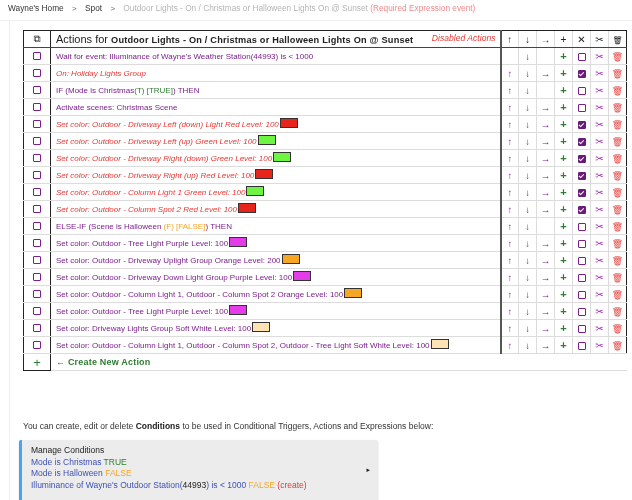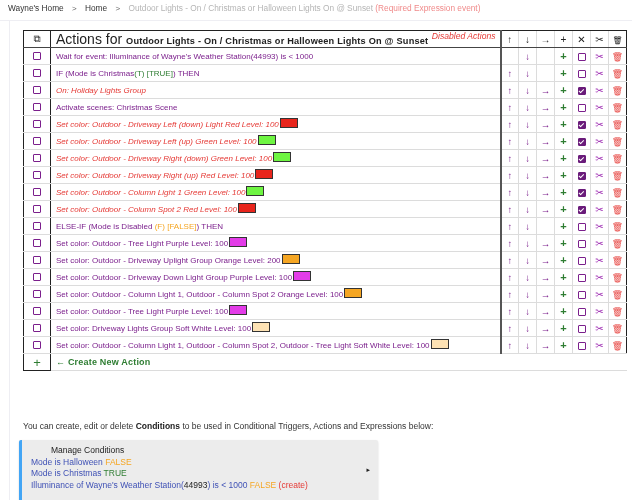--- a/index.html
+++ b/index.html
@@ -21,21 +21,21 @@
   table.actions col.c-main { width: 450px; }
   table.actions col.c-ic { width: 18px; }
 
   table.actions thead th { border-top: 1.5px solid #222; border-bottom: 1.5px solid #444; font-weight: normal; background:#fff; }
   .col-check { border-left: 1.5px solid #222; border-right: 1.5px solid #222; text-align: center; }
   .col-main { padding-left: 5px !important; white-space: nowrap; overflow: hidden; }
   .col-ic { text-align: center; border-left: 1px solid #dcdcdc; font-size: 10px; }
   .col-ic.first { border-left: 2.5px solid #555; }
   .col-ic.last { border-right: 1.5px solid #222; }
 
-  .hdr-text { font-size: 14px; color: #222; }
+  .hdr-text { font-size: 11px; color: #222; }
   .hdr-title { font-weight: bold; font-size: 9.2px; letter-spacing: 0.2px; }
   .hdr-disabled { float: right; margin-right: 4px; color: #e53935; font-style: italic; font-size: 8.6px; }
   .hdr-icon { color: #222; font-size: 10px; }
 
   .cbox { display: inline-block; width: 8px; height: 8px; border: 1.5px solid #7b1f8c; border-radius: 1px; vertical-align: middle; position: relative; background: #fff; }
   .cbox.checked { background: #6a1b7a; border-color: #6a1b7a; }
   .cbox.checked::after { content: ""; position: absolute; left: 1.5px; top: 0px; width: 2px; height: 3.5px; border: solid #fff; border-width: 0 1px 1px 0; transform: rotate(45deg); }
 
   .ic-up, .ic-down, .ic-right { color: #7b1f8c; font-size: 9.5px; font-weight: bold; }
   .ic-plus { color: #2e7d32; font-size: 11px; font-weight: bold; }
@@ -53,35 +53,35 @@
   .row-new td { border-bottom: none; }
   .row-new .col-check { border-bottom: 1.5px solid #222; border-top: 1.5px solid #444; }
   .row-new .col-main { border-top: 1.5px solid #444; }
   .new-plus { color: #2e7d32; font-size: 13px; }
   .new-label { color: #2e7d32; font-weight: bold; font-size: 9px; letter-spacing: 0.2px; }
 
   .conditions-intro { position: absolute; left: 23px; top: 421px; font-size: 8.5px; color: #333; white-space: nowrap; }
   .conditions-intro b { color: #222; }
 
   .conditions-box { position: absolute; left: 19px; top: 440px; width: 359px; height: 62px; background: #ececec; border-left: 3px solid #42a5f5; border-radius: 2px; box-shadow: 0 1px 2px rgba(0,0,0,0.18); padding: 5px 0 0 9px; font-size: 8.5px; line-height: 11.6px; }
-  .conditions-box .cb-title { color: #222; margin-left: 20px; }
+  .conditions-box .cb-title { color: #222; }
   .cb-line .blue { color: #3f51b5; }
   .cb-line .green { color: #2e7d32; }
   .cb-line .orange { color: #f5a623; }
   .cb-line .red { color: #e53935; }
   .cb-line .dark { color: #222; text-align: right; }
   .cb-arrow { position: absolute; right: 8px; top: 24px; font-size: 7px; color: #222; }
 </style>
 </head>
 <body>
 
 <div class="breadcrumb">
   <span class="crumb">Wayne's Home</span>
   <span class="sep">&gt;</span>
-  <span class="crumb">Home</span>
+  <span class="crumb">Spot</span>
   <span class="sep">&gt;</span>
   <span class="current">Outdoor Lights - On / Christmas or Halloween Lights On @ Sunset</span>
   <span class="warn">(Required Expression event)</span>
 </div>
 <div class="page-rule"></div>
 <div class="side-rule"></div>
 
 <table class="actions">
   <colgroup>
     <col class="c-check">
@@ -119,42 +119,42 @@
         <td class="col-ic first"></td>
         <td class="col-ic"><span class="ic-down">↓</span></td>
         <td class="col-ic"></td>
         <td class="col-ic"><span class="ic-plus">+</span></td>
         <td class="col-ic"><span class="cbox"></span></td>
         <td class="col-ic"><span class="ic-cut">✂</span></td>
         <td class="col-ic last"><span class="ic-trash">🗑</span></td>
       </tr>
       <tr>
         <td class="col-check"><span class="cbox"></span></td>
+        <td class="col-main indent"><span class="t-red">On: Holiday Lights Group</span></td>
+        <td class="col-ic first"><span class="ic-up">↑</span></td>
+        <td class="col-ic"><span class="ic-down">↓</span></td>
+        <td class="col-ic"><span class="ic-right">→</span></td>
+        <td class="col-ic"><span class="ic-plus">+</span></td>
+        <td class="col-ic"><span class="cbox checked"></span></td>
+        <td class="col-ic"><span class="ic-cut">✂</span></td>
+        <td class="col-ic last"><span class="ic-trash">🗑</span></td>
+      </tr>
+      <tr>
+        <td class="col-check"><span class="cbox"></span></td>
         <td class="col-main"><span class="t-purple">IF (Mode is Christmas</span><span class="t-green">(T)</span> <span class="t-green">[TRUE]</span><span class="t-purple">) THEN</span></td>
         <td class="col-ic first"><span class="ic-up">↑</span></td>
         <td class="col-ic"><span class="ic-down">↓</span></td>
         <td class="col-ic"></td>
         <td class="col-ic"><span class="ic-plus">+</span></td>
         <td class="col-ic"><span class="cbox"></span></td>
         <td class="col-ic"><span class="ic-cut">✂</span></td>
         <td class="col-ic last"><span class="ic-trash">🗑</span></td>
       </tr>
       <tr>
         <td class="col-check"><span class="cbox"></span></td>
-        <td class="col-main indent"><span class="t-red">On: Holiday Lights Group</span></td>
-        <td class="col-ic first"><span class="ic-up">↑</span></td>
-        <td class="col-ic"><span class="ic-down">↓</span></td>
-        <td class="col-ic"><span class="ic-right">→</span></td>
-        <td class="col-ic"><span class="ic-plus">+</span></td>
-        <td class="col-ic"><span class="cbox checked"></span></td>
-        <td class="col-ic"><span class="ic-cut">✂</span></td>
-        <td class="col-ic last"><span class="ic-trash">🗑</span></td>
-      </tr>
-      <tr>
-        <td class="col-check"><span class="cbox"></span></td>
         <td class="col-main indent"><span class="t-purple">Activate scenes: Christmas Scene</span></td>
         <td class="col-ic first"><span class="ic-up">↑</span></td>
         <td class="col-ic"><span class="ic-down">↓</span></td>
         <td class="col-ic"><span class="ic-right">→</span></td>
         <td class="col-ic"><span class="ic-plus">+</span></td>
         <td class="col-ic"><span class="cbox"></span></td>
         <td class="col-ic"><span class="ic-cut">✂</span></td>
         <td class="col-ic last"><span class="ic-trash">🗑</span></td>
       </tr>
       <tr>
@@ -218,21 +218,21 @@
         <td class="col-ic first"><span class="ic-up">↑</span></td>
         <td class="col-ic"><span class="ic-down">↓</span></td>
         <td class="col-ic"><span class="ic-right">→</span></td>
         <td class="col-ic"><span class="ic-plus">+</span></td>
         <td class="col-ic"><span class="cbox checked"></span></td>
         <td class="col-ic"><span class="ic-cut">✂</span></td>
         <td class="col-ic last"><span class="ic-trash">🗑</span></td>
       </tr>
       <tr>
         <td class="col-check"><span class="cbox"></span></td>
-        <td class="col-main"><span class="t-purple">ELSE-IF (Mode is Disabled </span><span class="t-orange">(F)</span> <span class="t-orange">[FALSE]</span><span class="t-purple">) THEN</span></td>
+        <td class="col-main"><span class="t-purple">ELSE-IF (Scene is Halloween </span><span class="t-orange">(F)</span> <span class="t-orange">[FALSE]</span><span class="t-purple">) THEN</span></td>
         <td class="col-ic first"><span class="ic-up">↑</span></td>
         <td class="col-ic"><span class="ic-down">↓</span></td>
         <td class="col-ic"></td>
         <td class="col-ic"><span class="ic-plus">+</span></td>
         <td class="col-ic"><span class="cbox"></span></td>
         <td class="col-ic"><span class="ic-cut">✂</span></td>
         <td class="col-ic last"><span class="ic-trash">🗑</span></td>
       </tr>
       <tr>
         <td class="col-check"><span class="cbox"></span></td>
@@ -325,26 +325,26 @@
   </tbody>
 </table>
 
 <div class="conditions-intro">
   <span>You can create, edit or delete </span><b>Conditions</b><span> to be used in Conditional Triggers, Actions and Expressions below:</span>
 </div>
 
 <div class="conditions-box">
   <div class="cb-title">Manage Conditions</div>
   <div class="cb-line">
+    <span class="blue">Mode is Christmas</span>
+    <span class="green">TRUE</span>
+  </div>
+  <div class="cb-line">
     <span class="blue">Mode is Halloween </span>
     <span class="orange">FALSE</span>
   </div>
   <div class="cb-line">
-    <span class="blue">Mode is Christmas</span>
-    <span class="green">TRUE</span>
-  </div>
-  <div class="cb-line">
-    <span class="blue">Illuminance of Wayne's Weather Station(</span><span class="dark">44993</span><span class="blue">) is &lt; 1000</span>
+    <span class="blue">Illuminance of Wayne's Outdoor Station(</span><span class="dark">44993</span><span class="blue">) is &lt; 1000</span>
     <span class="orange">FALSE</span>
     <span class="red">(create)</span>
   </div>
   <span class="cb-arrow">▸</span>
 </div>
 
 </body></html>

